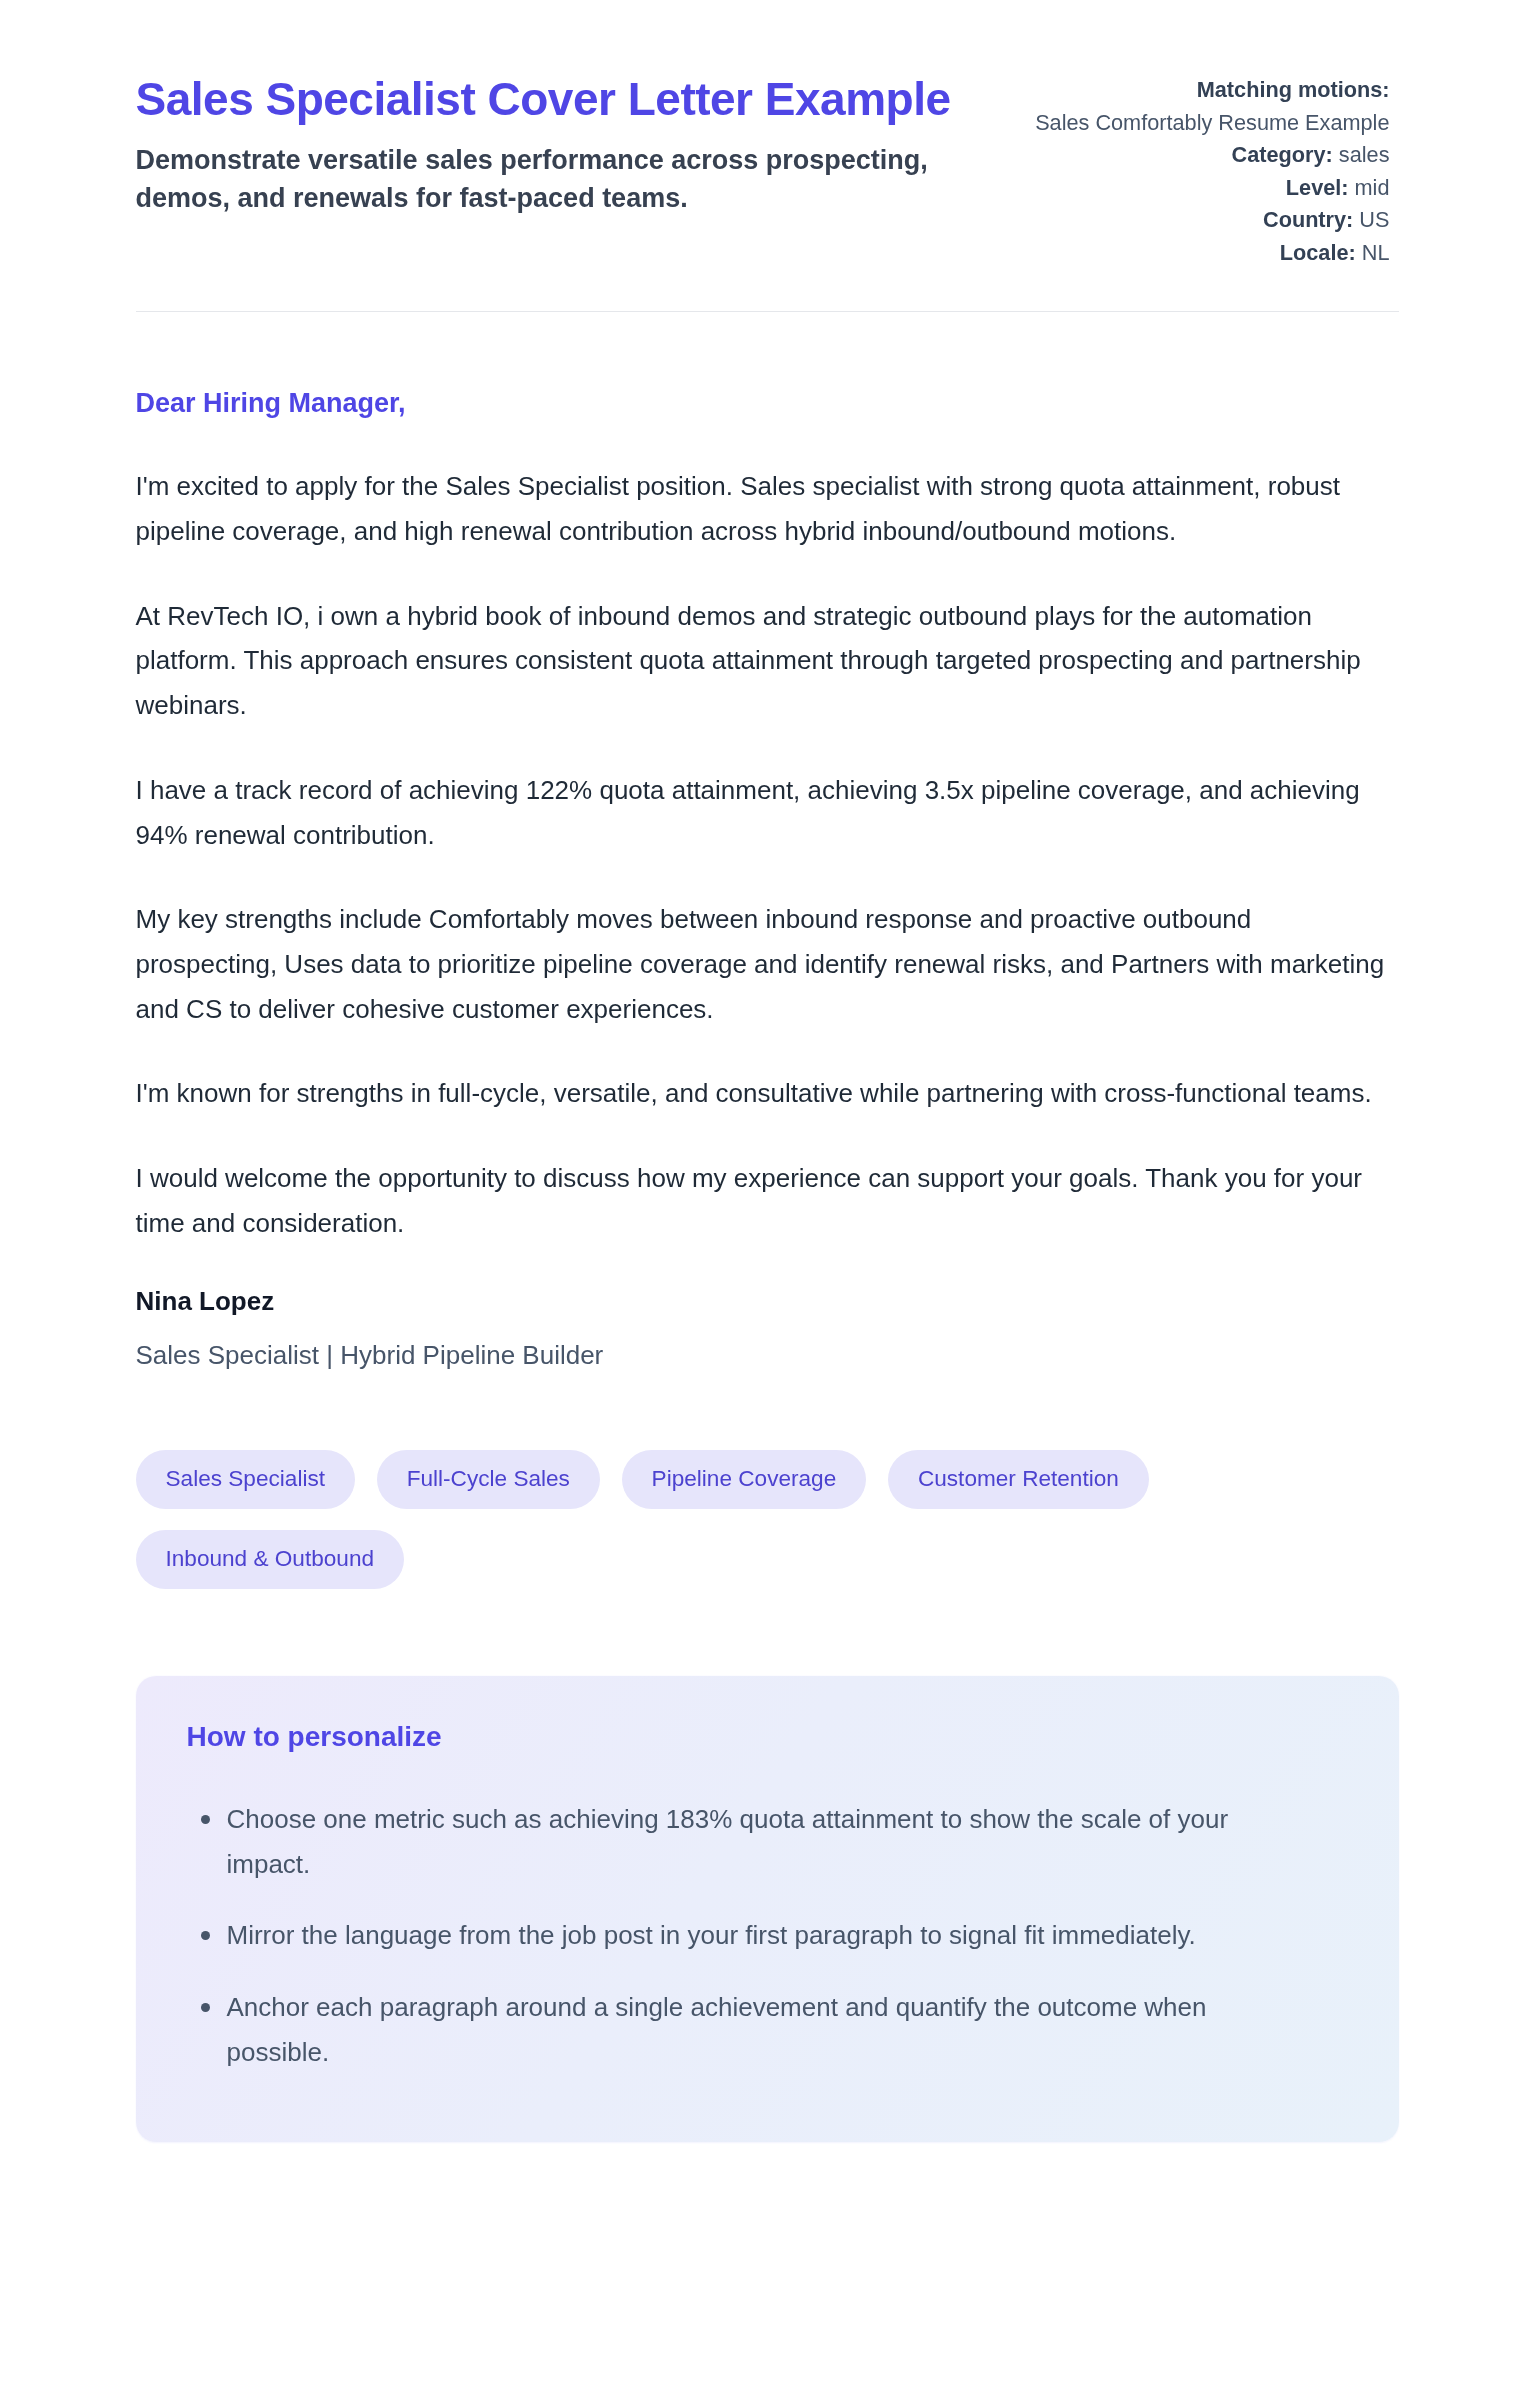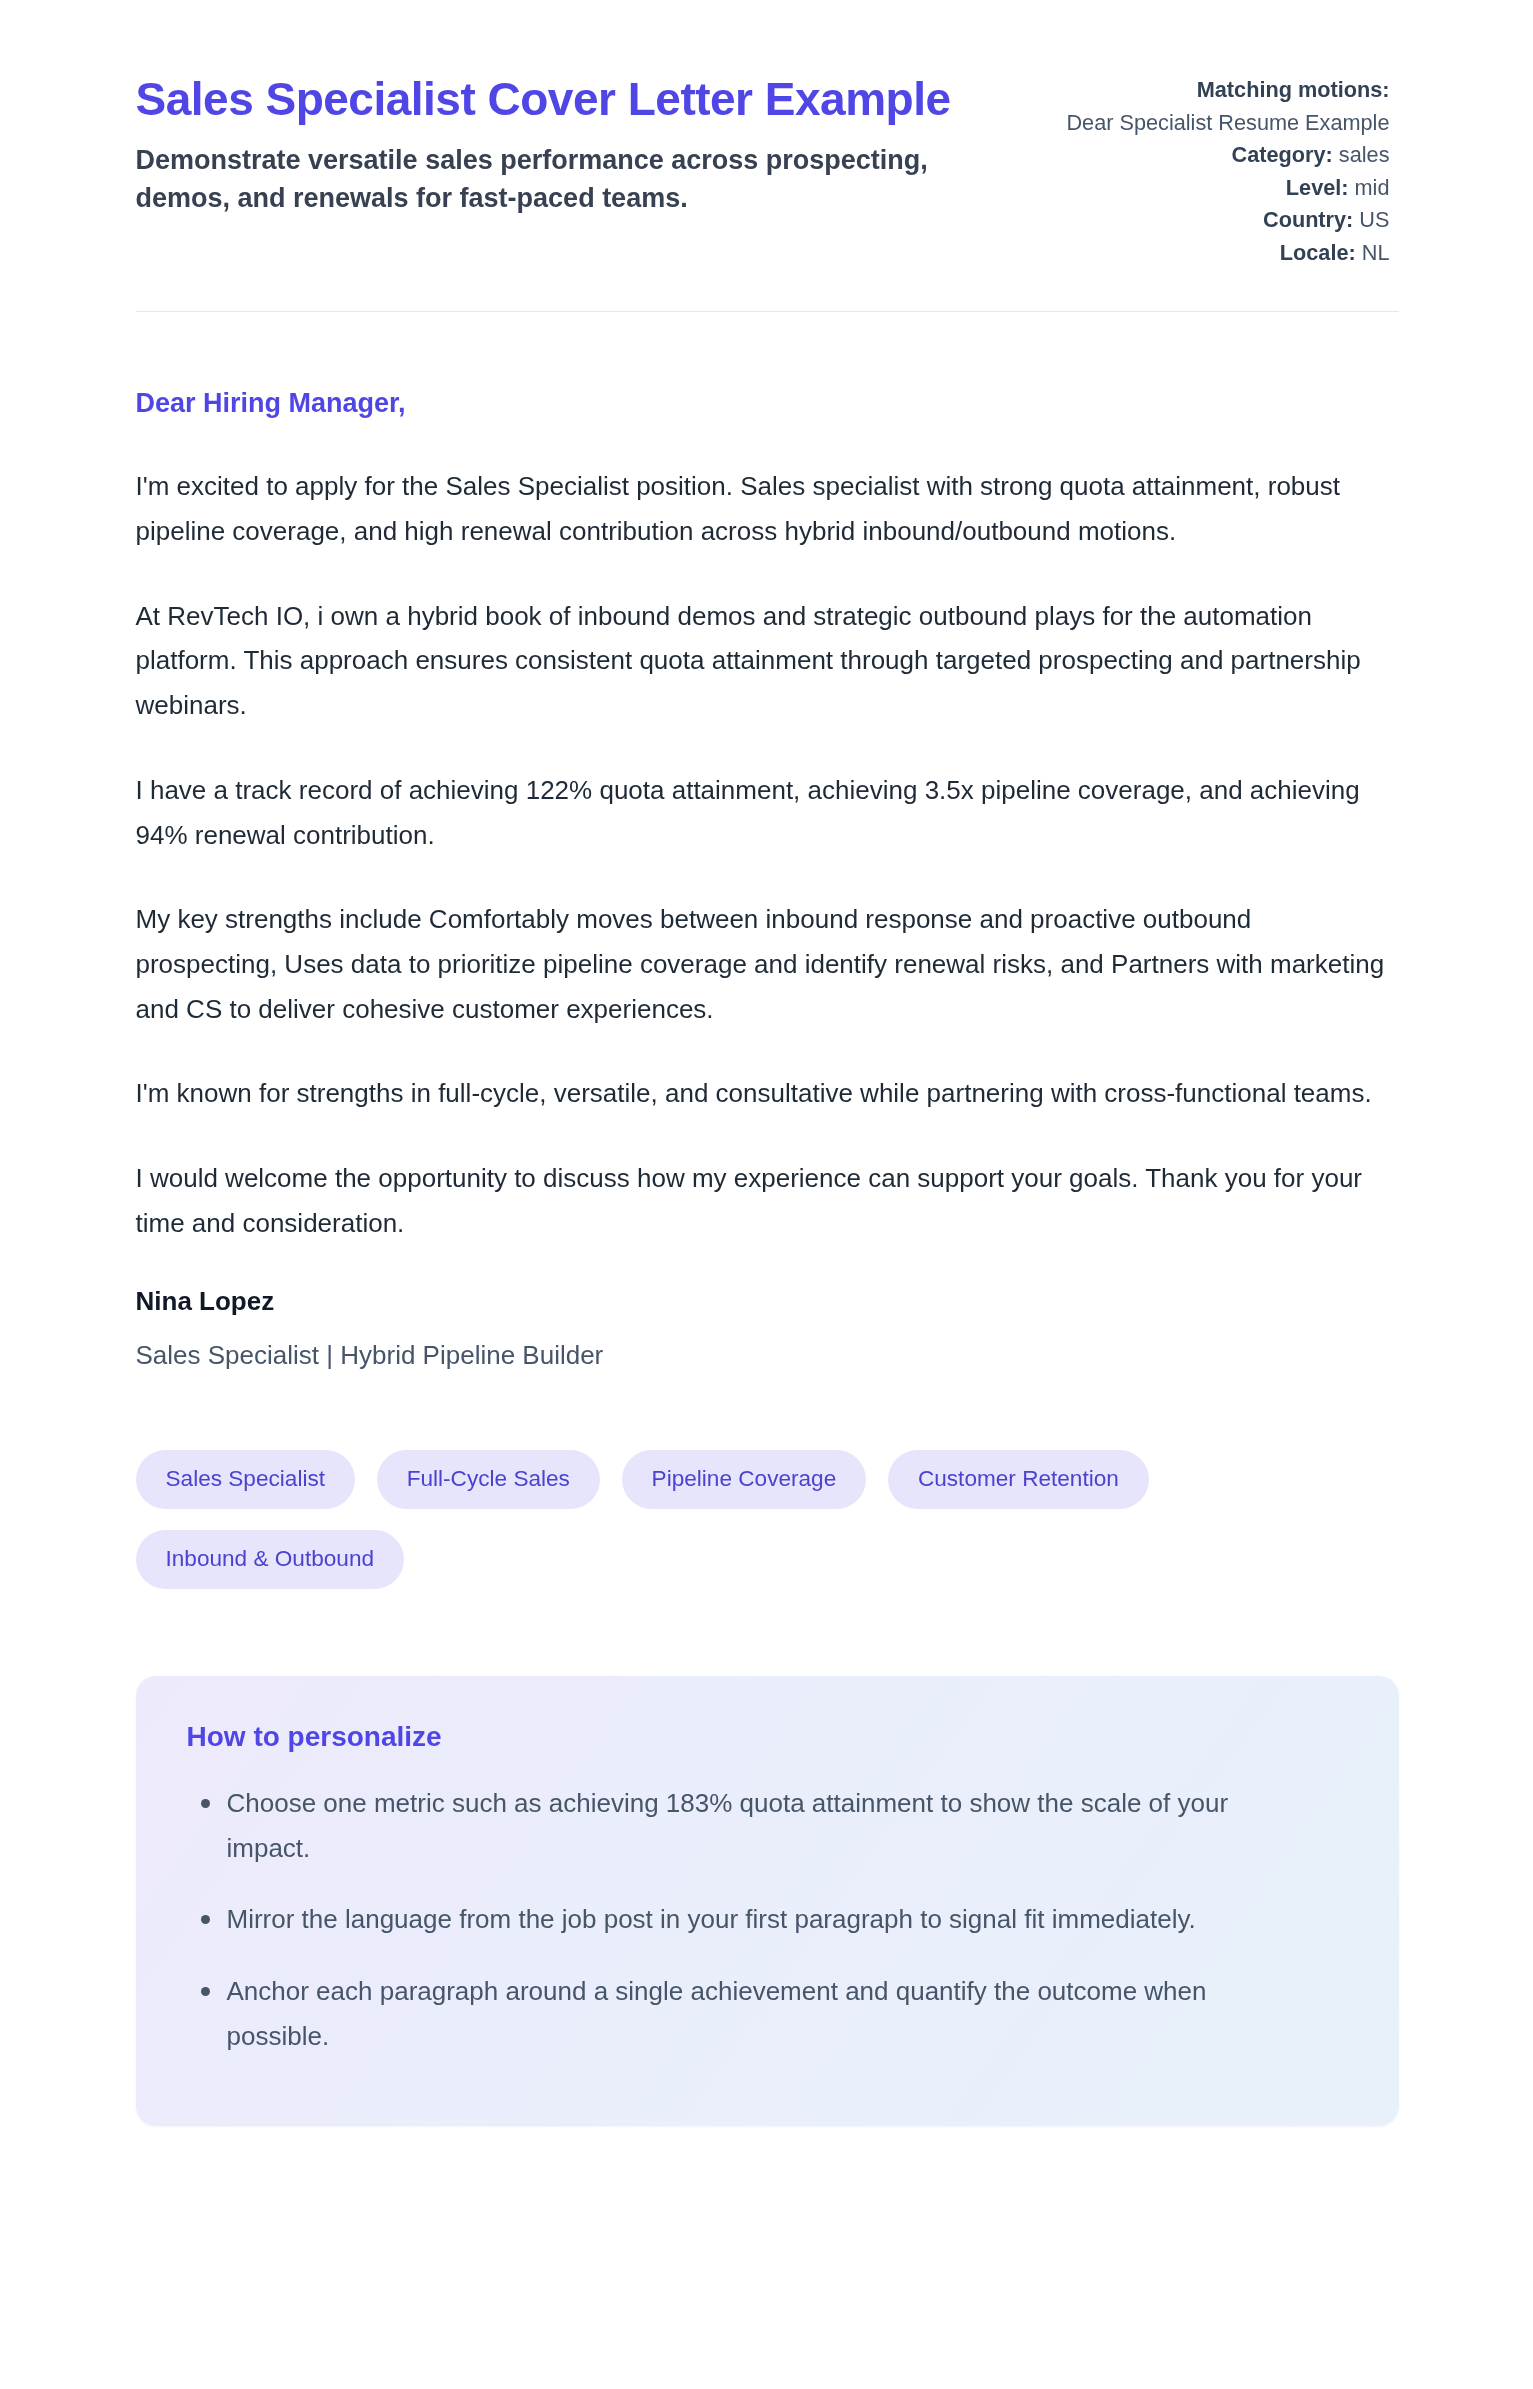--- a/index.html
+++ b/index.html
@@ -106,21 +106,21 @@
     margin-top: 87px;
     border-radius: 20px;
     padding: 45px 51px 40px;
     background: linear-gradient(125deg, #edeafc 0%, #eaeefb 45%, #e8f1fa 100%);
     box-shadow: 0 0.9px 1.8px rgba(99,102,241,0.08);
   }
   .tips-title {
     font-size: 28px;
     font-weight: 700;
     color: var(--accent);
-    margin-bottom: 28px;
+    margin-bottom: 44px;
   }
   .tips-list {
     list-style: none;
   }
   .tips-list li {
     position: relative;
     padding-left: 40px;
     font-size: 26px;
     line-height: 1.72;
     color: var(--muted-text);
@@ -144,21 +144,21 @@
 <div class="page">
 
   <header class="header">
     <div class="header-left">
       <h1 class="page-title">Sales Specialist Cover Letter Example</h1>
       <p class="page-subtitle">Demonstrate versatile sales performance across prospecting, demos, and renewals for fast-paced teams.</p>
     </div>
     <aside class="meta">
       <div>
         <span class="meta-label">Matching motions:</span><br>
-        <span>Dear Specialist Resume Example</span>
+        <span>Sales Comfortably Resume Example</span>
       </div>
       <div>
         <span class="meta-label">Category:</span>
         <span>sales</span>
       </div>
       <div>
         <span class="meta-label">Level:</span>
         <span>mid</span>
       </div>
       <div>

